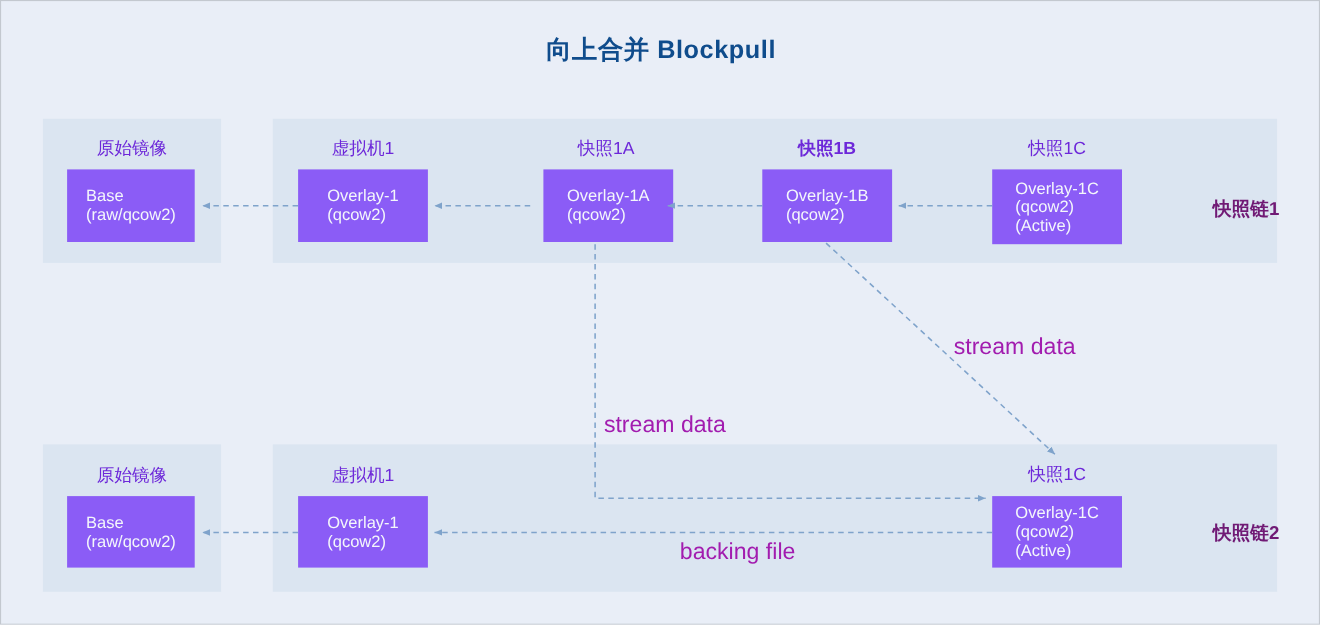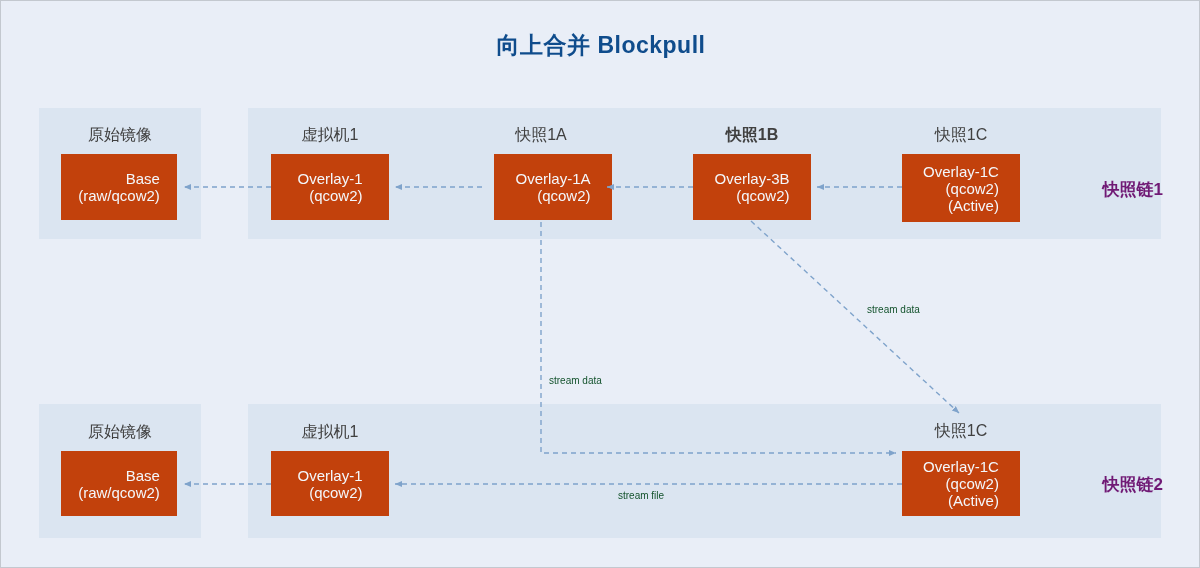--- a/index.html
+++ b/index.html
@@ -9,59 +9,59 @@
     font-family:"Liberation Sans", sans-serif;
     box-sizing:border-box; overflow:hidden;padding-left:28px;
   }
   .title {
     position:absolute; top:29px; left:0; width:1200px;
     text-align:center; font-size:23px; font-weight:700; color:#0f4c8c;
     letter-spacing:0.5px;
   }
   .panel { position:absolute; background:#dbe5f1; }
   .node-label {
-    position:absolute; font-size:16px; color:#404040; text-align:center;
+    position:absolute; font-size:16px; color:#6d28d9; text-align:center;
   }
   .box {
-    position:absolute; background:#c2410c; color:#f4f7fb;
+    position:absolute; background:#8b5cf6; color:#f4f7fb;
     font-size:15px; line-height:17px;
     display:flex; align-items:center; justify-content:center;
-    text-align:right; white-space:pre-line;
+    text-align:left; white-space:pre-line;
   }
   .chain-label {
     position:absolute; width:110px; text-align:right;
     font-size:17px; font-weight:700; color:#701a75;
   }
-  .edge-label { position:absolute; font-size:10px; color:#14532d; }
+  .edge-label { position:absolute; font-size:21px; color:#a21caf; }
   svg.arrows { position:absolute; left:0; top:0; pointer-events:none; }
 </style>
 </head>
 <body>
 
 <div class="page">
 
   <div class="title">向上合并 Blockpull</div>
 
   <div class="panel" style="left:38px; top:107px; width:162px; height:131px;"></div>
   <div class="panel" style="left:247px; top:107px; width:913px; height:131px;"></div>
 
   <div class="node-label" style="left:38px; top:124px; width:162px;">原始镜像</div>
   <div class="box" style="left:60px; top:153px; width:116px; height:66px;">Base
 (raw/qcow2)</div>
 
   <div class="node-label" style="left:270px; top:124px; width:118px;">虚拟机1</div>
   <div class="box" style="left:270px; top:153px; width:118px; height:66px;">Overlay-1
 (qcow2)</div>
 
-  <div class="node-label" style="left:481px; top:124px; width:118px;">快照1A</div>
+  <div class="node-label" style="left:491px; top:124px; width:118px;">快照1A</div>
   <div class="box" style="left:481px; top:153px; width:118px; height:66px;margin-left:12px;">Overlay-1A
 (qcow2)</div>
 
   <div class="node-label" style="left:692px; top:124px; width:118px;font-weight:bold;">快照1B</div>
-  <div class="box" style="left:692px; top:153px; width:118px; height:66px;">Overlay-3B
+  <div class="box" style="left:692px; top:153px; width:118px; height:66px;">Overlay-1B
 (qcow2)</div>
 
   <div class="node-label" style="left:901px; top:124px; width:118px;">快照1C</div>
   <div class="box" style="left:901px; top:153px; width:118px; height:68px;">Overlay-1C
 (qcow2)
 (Active)</div>
 
   <div class="chain-label" style="left:1052px; top:177px;">快照链1</div>
 
   <div class="panel" style="left:38px; top:403px; width:162px; height:134px;"></div>
@@ -77,21 +77,21 @@
 
   <div class="node-label" style="left:901px; top:420px; width:118px;">快照1C</div>
   <div class="box" style="left:901px; top:450px; width:118px; height:65px;">Overlay-1C
 (qcow2)
 (Active)</div>
 
   <div class="chain-label" style="left:1052px; top:472px;">快照链2</div>
 
   <div class="edge-label" style="left:548px; top:374px;">stream data</div>
   <div class="edge-label" style="left:866px; top:303px;">stream data</div>
-  <div class="edge-label" style="left:617px; top:489px;">stream file</div>
+  <div class="edge-label" style="left:617px; top:489px;">backing file</div>
 
   <svg class="arrows" width="1200" height="568" viewBox="0 0 1200 568">
     <defs>
       <marker id="arr" markerWidth="8" markerHeight="8" refX="7" refY="3" orient="auto" markerUnits="userSpaceOnUse">
         <path d="M0,0 L7,3 L0,6 Z" fill="#7fa3cb"></path>
       </marker>
     </defs>
     <g stroke="#7fa3cb" stroke-width="1.4" fill="none" stroke-dasharray="5,4">
       <path d="M270,186 H183" marker-end="url(#arr)"></path>
       <path d="M481,186 H394" marker-end="url(#arr)"></path>

